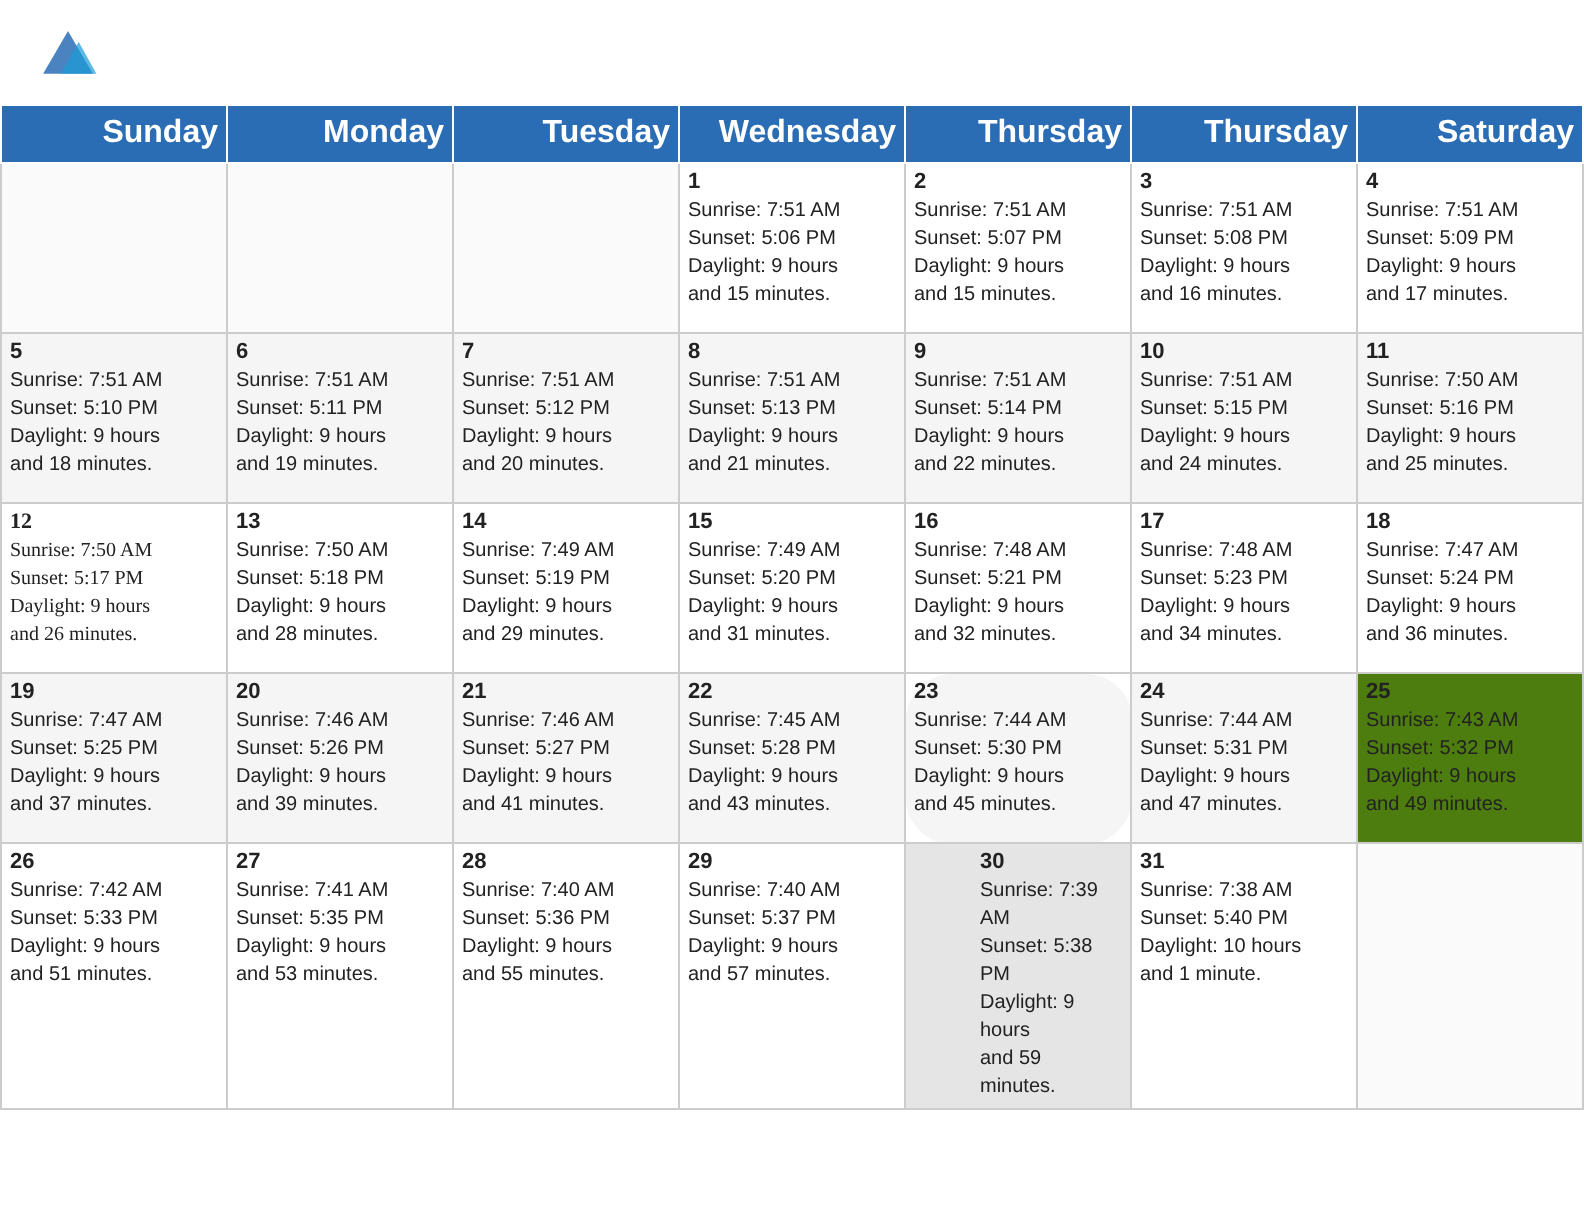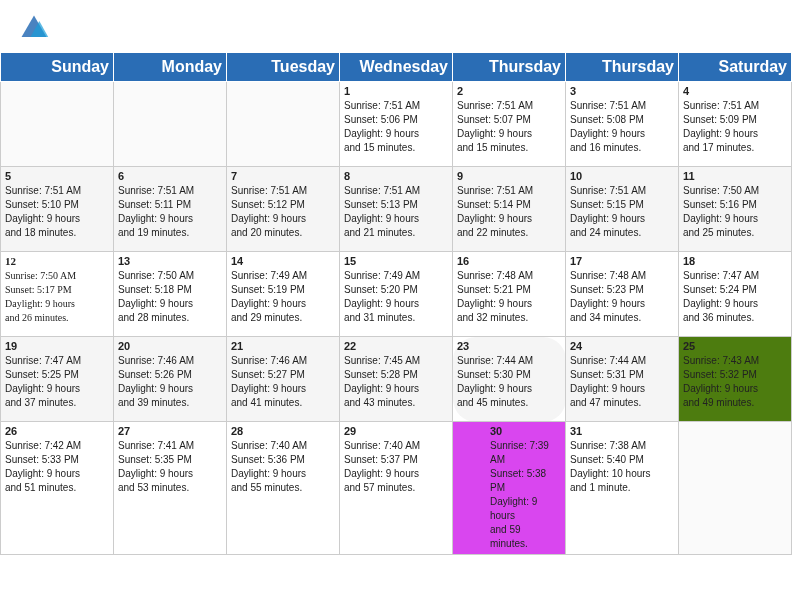--- a/index.html
+++ b/index.html
@@ -349,21 +349,21 @@
 Daylight: 9 hours
 and 55 minutes.</div>
           </td>
           <td style="background: rgb(255, 255, 255);">
             <span class="day-num">29</span>
             <div class="day-info" style="white-space: pre-line;">Sunrise: 7:40 AM
 Sunset: 5:37 PM
 Daylight: 9 hours
 and 57 minutes.</div>
           </td>
-          <td style="background: #d946ef; padding-left: 37px;">
+          <td style="background: #e5e5e5; padding-left: 37px;">
             <span class="day-num">30</span>
             <div class="day-info" style="white-space: pre-line;">Sunrise: 7:39 AM
 Sunset: 5:38 PM
 Daylight: 9 hours
 and 59 minutes.</div>
           </td>
           <td style="background: rgb(255, 255, 255);">
             <span class="day-num">31</span>
             <div class="day-info" style="white-space: pre-line;">Sunrise: 7:38 AM
 Sunset: 5:40 PM

